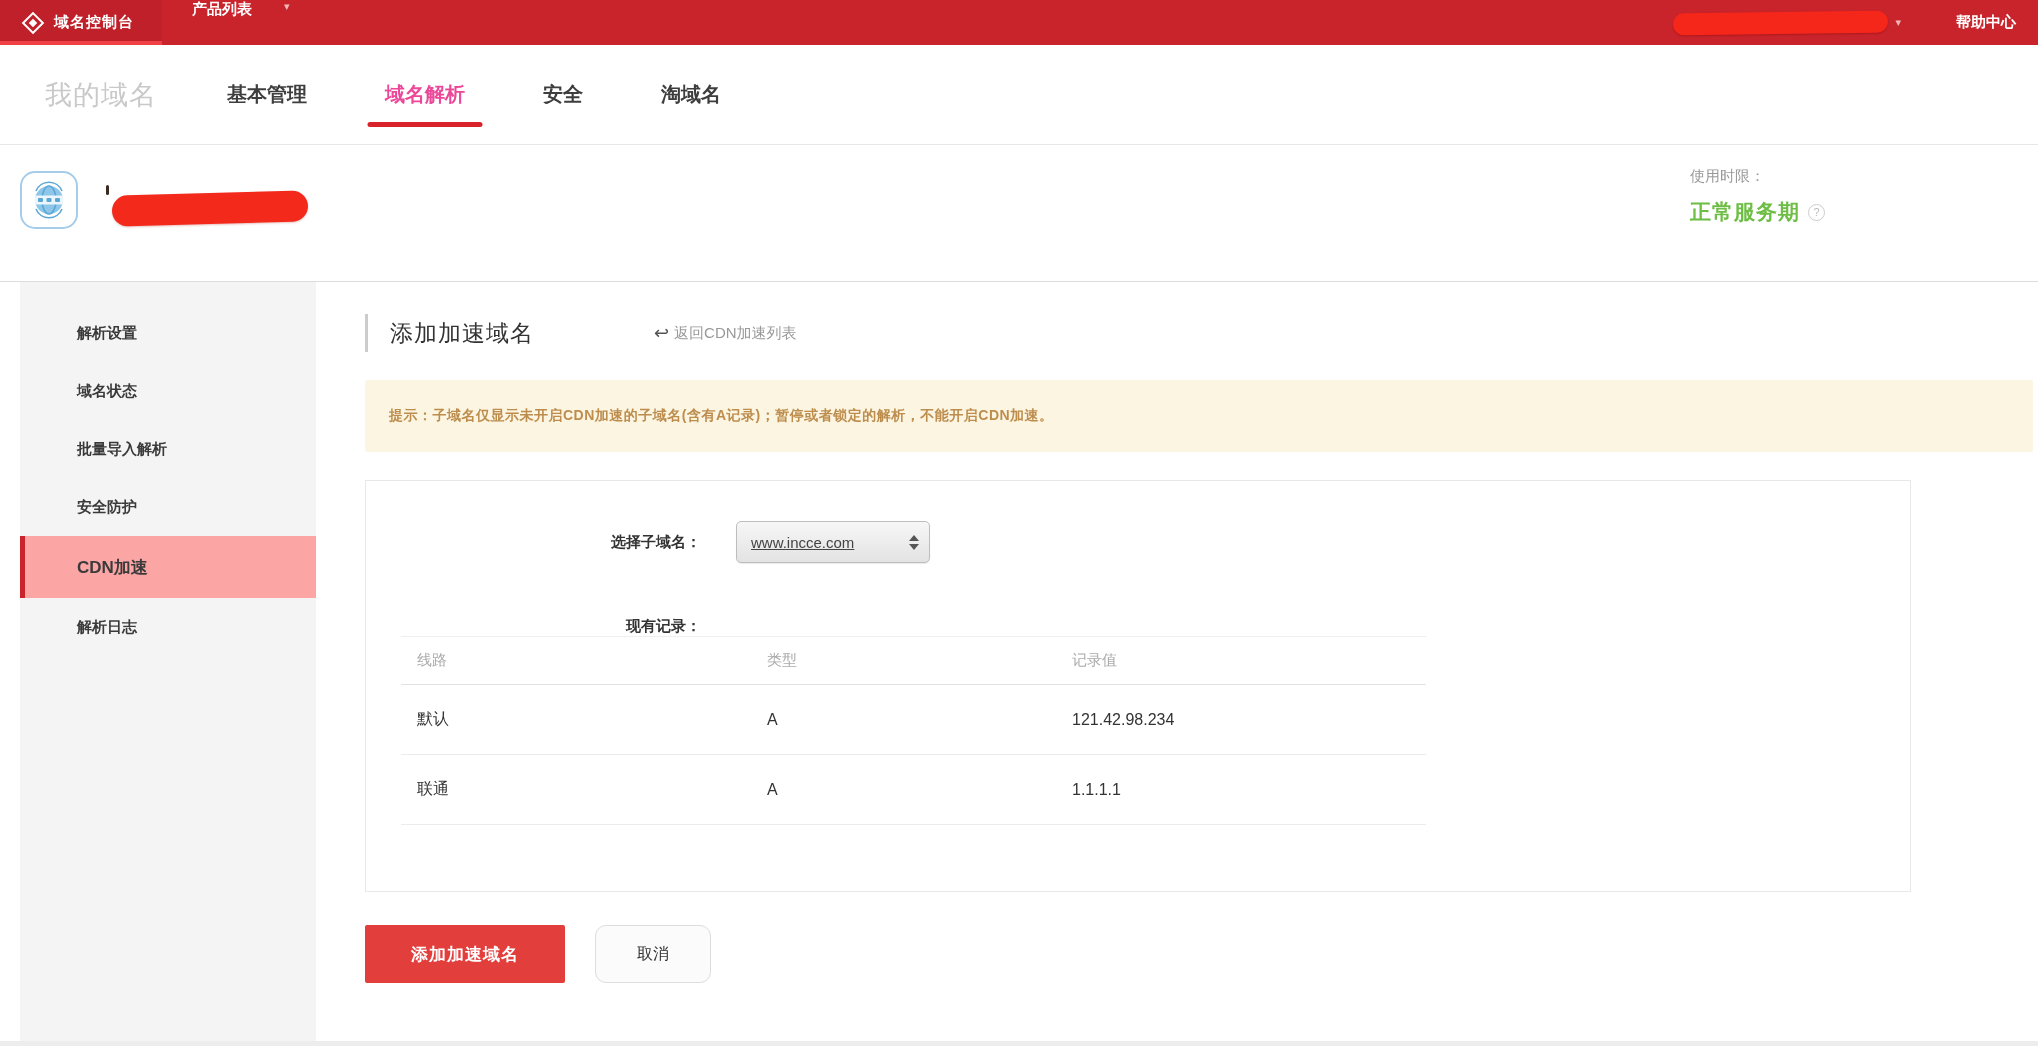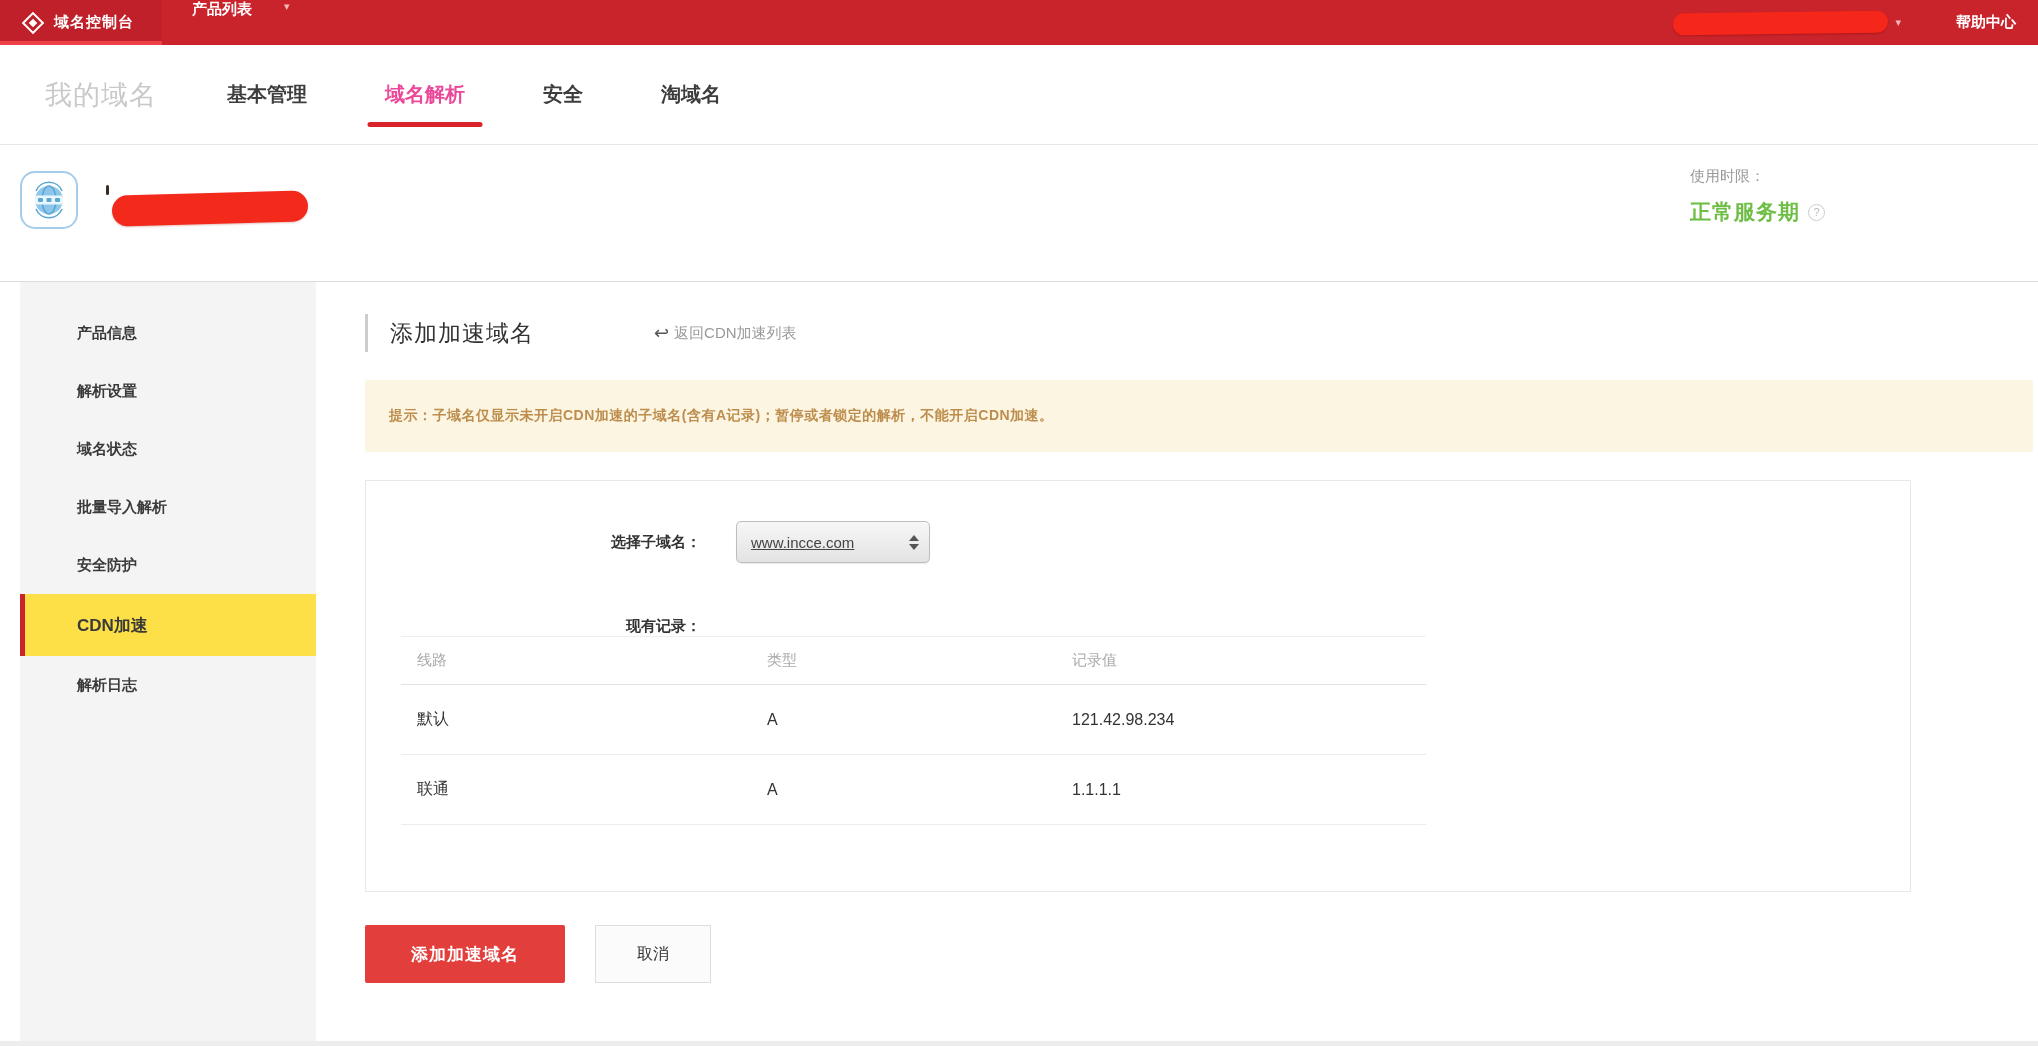--- a/index.html
+++ b/index.html
@@ -39,21 +39,21 @@
   .usage-label { font-size:15px; color:#999; }
   .usage-value-row { margin-top:12px; display:flex; align-items:center; }
   .usage-value { font-size:21px; font-weight:bold; color:#6ebe45; letter-spacing:1px; }
   .qcircle { margin-left:8px; width:17px; height:17px; border:1px solid #ccc; border-radius:50%; color:#bbb; font-size:11px; display:flex; align-items:center; justify-content:center; }
 
   
   .bodywrap { position:absolute; left:0; top:282px; width:100%; height:764px; }
   .sidebar { position:absolute; left:20px; top:0; width:296px; height:764px; background:#f4f4f5; }
   .side-list { list-style:none; padding-top:22px; }
   .side-item { height:58px; display:flex; align-items:center; padding-left:57px; font-size:15px; font-weight:bold; color:#3a3a3a; cursor:pointer; }
-  .side-item.active { height:62px; background:#fde047; border-left:5px solid #c9242c; padding-left:52px; font-size:17px; }
+  .side-item.active { height:62px; background:#fca5a5; border-left:5px solid #c9242c; padding-left:52px; font-size:17px; }
   .page-bottom-strip { position:absolute; left:0; bottom:0; width:100%; height:5px; background:#ededed; }
 
   
   .content { position:absolute; left:365px; top:0; width:1673px; }
   .content-header { margin-top:30px; display:flex; align-items:center; height:42px; }
   .vbar { width:3px; height:38px; background:#ccc; }
   .content-title { margin-left:22px; font-size:23px; color:#333; letter-spacing:1px; }
   .back-link { margin-left:120px; font-size:15px; color:#999; cursor:pointer; display:flex; align-items:center; }
   .back-arrow { color:#555; font-size:18px; margin-right:5px; }
 
@@ -75,21 +75,21 @@
 
   .rec-table { margin-left:35px; width:1025px; border-top:1px solid #efefef; }
   .thead { display:flex; height:48px; align-items:center; border-bottom:1px solid #e2e2e2; }
   .th { font-size:15px; color:#aaa; padding-left:16px; }
   .trow { display:flex; height:70px; align-items:center; border-bottom:1px solid #ececec; }
   .td { font-size:16px; color:#333; padding-left:16px; }
   .c1 { width:350px; } .c2 { width:305px; } .c3 { width:370px; }
 
   .actions { margin-top:33px; display:flex; }
   .btn-primary { width:200px; height:58px; background:#e23e3c; color:#fff; font-size:17px; font-weight:bold; border:none; border-radius:2px; cursor:pointer; letter-spacing:1px; }
-  .btn-cancel { margin-left:30px; width:116px; height:58px; background:#fbfbfb; color:#333; font-size:16px; border:1px solid #ddd; border-radius:0; cursor:pointer; }
+  .btn-cancel { margin-left:30px; width:116px; height:58px; background:#fbfbfb; color:#333; font-size:16px; border:1px solid #ddd; border-radius:11px; cursor:pointer; }
 </style>
 </head>
 <body>
 
 <div class="page">
 
   <div class="topbar">
     <div class="brand-seg">
       <span class="logo">
           <span class="d1"></span>
@@ -150,23 +150,20 @@
         <span class="usage-value">正常服务期</span>
         <span class="qcircle">?</span>
       </div>
     </div>
   </div>
 
   <div class="bodywrap">
 
     <div class="sidebar">
       <ul class="side-list">
-        <li class="side-item">
-            <span>产品信息</span>
-          </li>
         <li class="side-item">
             <span>解析设置</span>
           </li>
         <li class="side-item">
             <span>域名状态</span>
           </li>
         <li class="side-item">
             <span>批量导入解析</span>
           </li>
         <li class="side-item">

